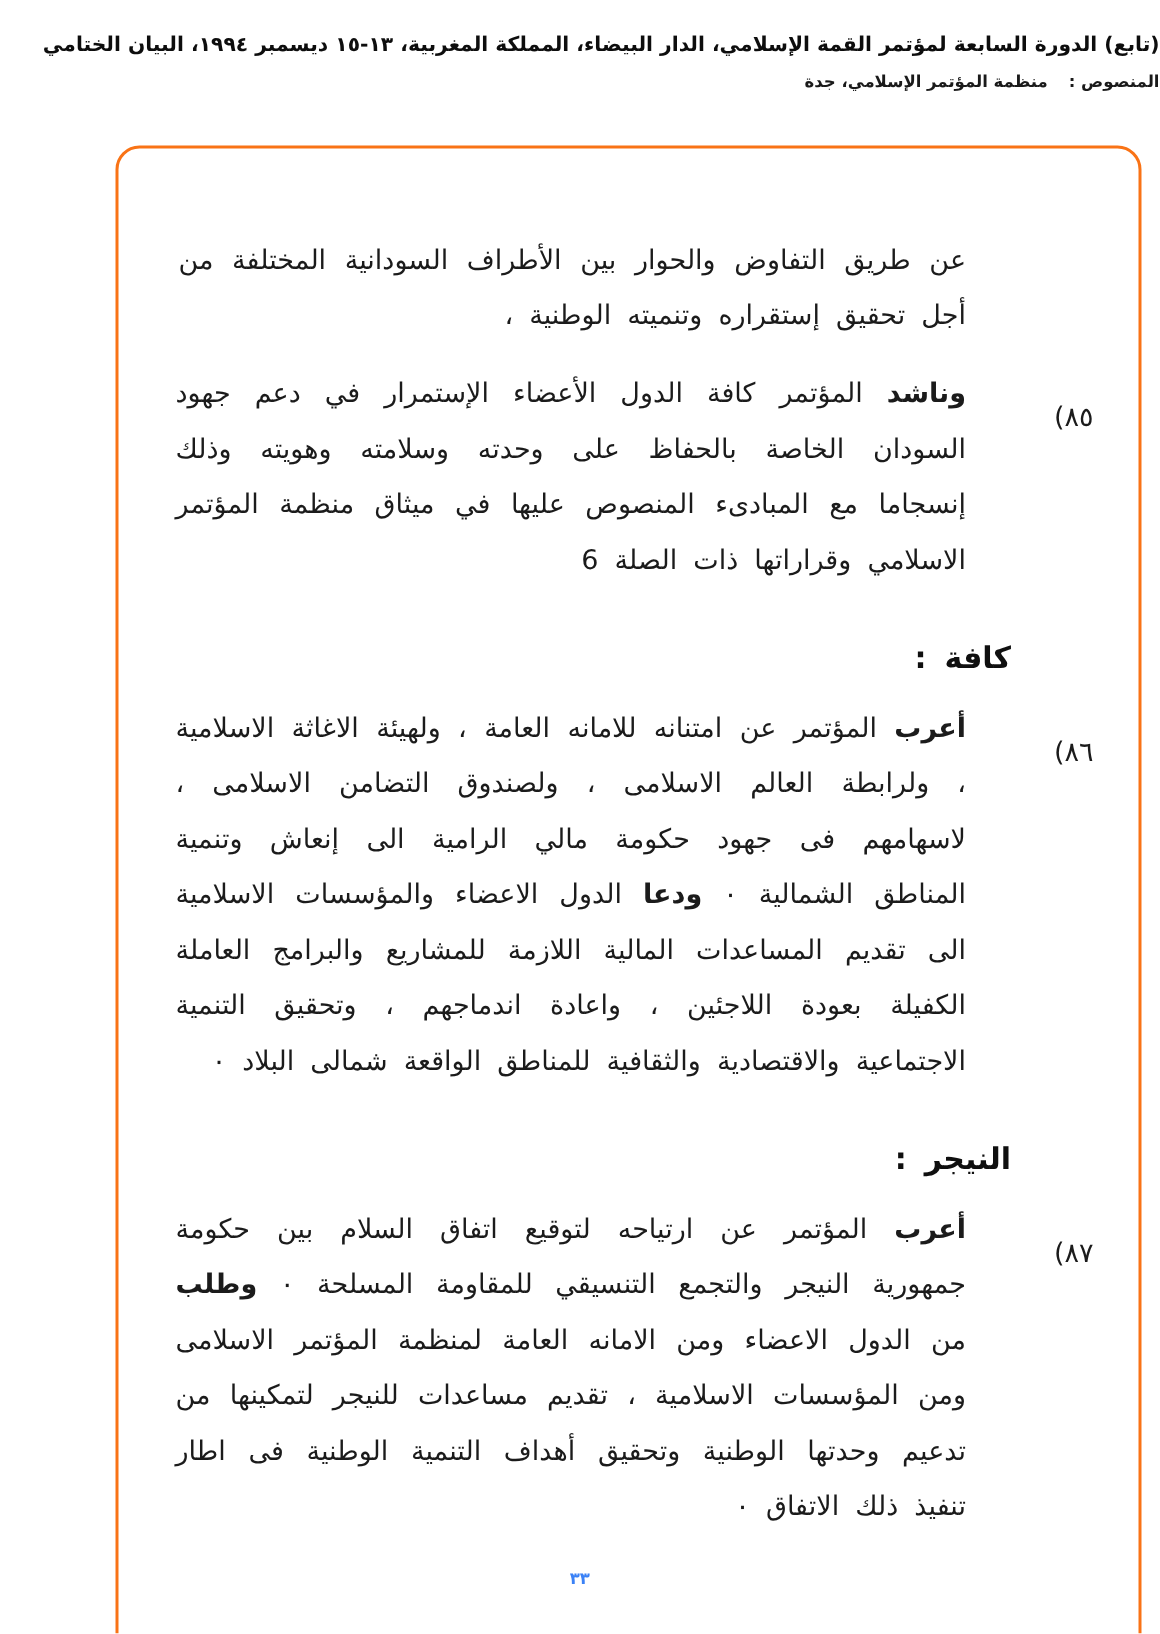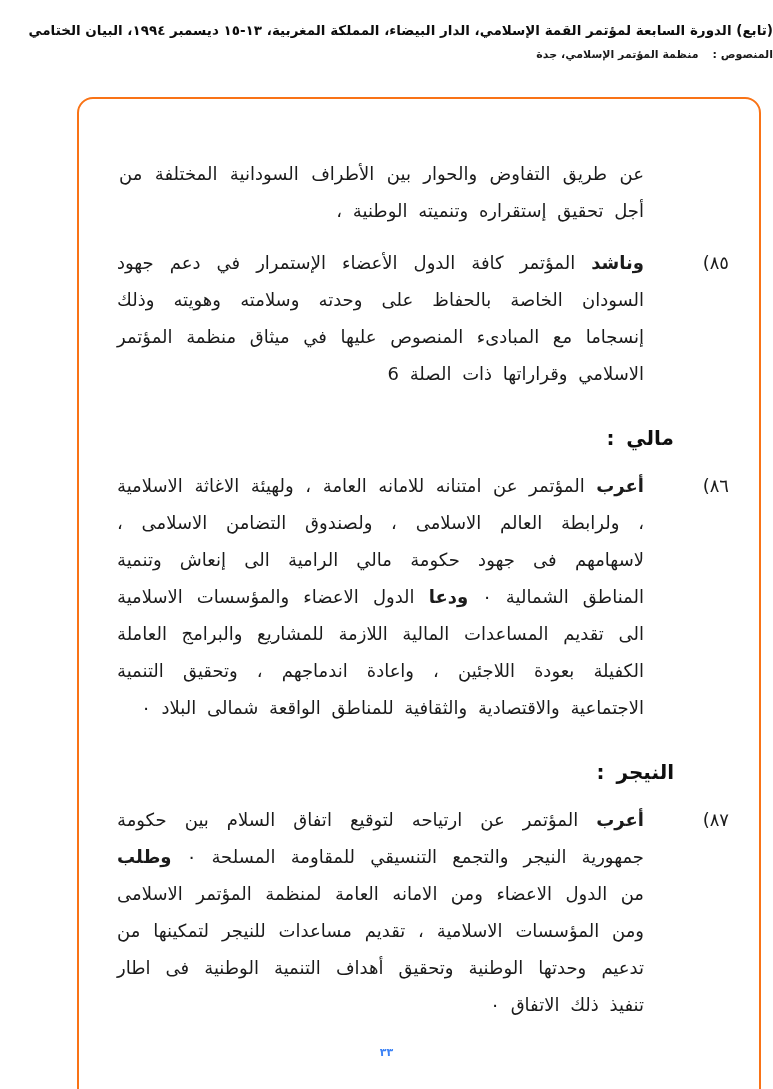--- a/index.html
+++ b/index.html
@@ -64,21 +64,21 @@
     margin: 0 0 15px 0;
   }
   .para {
     position: relative;
     padding-right: 85px;
     margin: 0 0 15px 0;
   }
   .para .num {
     position: absolute;
     right: 0;
-    top: 0;
+    top: 16px;
     width: 80px;
     text-align: right;
   }
   .lead { font-weight: bold; }
   .section-heading {
     font-size: 20px;
     font-weight: bold;
     text-align: right;
     padding-right: 55px;
     margin: 28px 0 10px 0;
@@ -111,21 +111,21 @@
   <div class="frame">
     <div class="content">
 
       <p class="para-cont">عن طريق التفاوض والحوار بين الأطراف السودانية المختلفة من أجل تحقيق إستقراره وتنميته الوطنية ،</p>
 
       <div class="para">
         <span class="num">٨٥)</span>
         <span class="lead">وناشد</span><span> المؤتمر كافة الدول الأعضاء الإستمرار في دعم جهود السودان الخاصة بالحفاظ على وحدته وسلامته وهويته وذلك إنسجاما مع المبادىء المنصوص عليها في ميثاق منظمة المؤتمر الاسلامي وقراراتها ذات الصلة 6</span>
       </div>
 
-      <h2 class="section-heading">مالي :</h2>
+      <h2 class="section-heading">كافة :</h2>
 
       <div class="para">
         <span class="num">٨٦)</span>
         <span class="lead">أعرب</span><span> المؤتمر عن امتنانه للامانه العامة ، ولهيئة الاغاثة الاسلامية ، ولرابطة العالم الاسلامى ، ولصندوق التضامن الاسلامى ، لاسهامهم فى جهود حكومة مالي الرامية الى إنعاش وتنمية المناطق الشمالية ٠ </span><span class="lead">ودعا</span><span> الدول الاعضاء والمؤسسات الاسلامية الى تقديم المساعدات المالية اللازمة للمشاريع والبرامج العاملة الكفيلة بعودة اللاجئين ، واعادة اندماجهم ، وتحقيق التنمية الاجتماعية والاقتصادية والثقافية للمناطق الواقعة شمالى البلاد ٠</span>
       </div>
 
       <h2 class="section-heading">النيجر :</h2>
 
       <div class="para">
         <span class="num">٨٧)</span>

